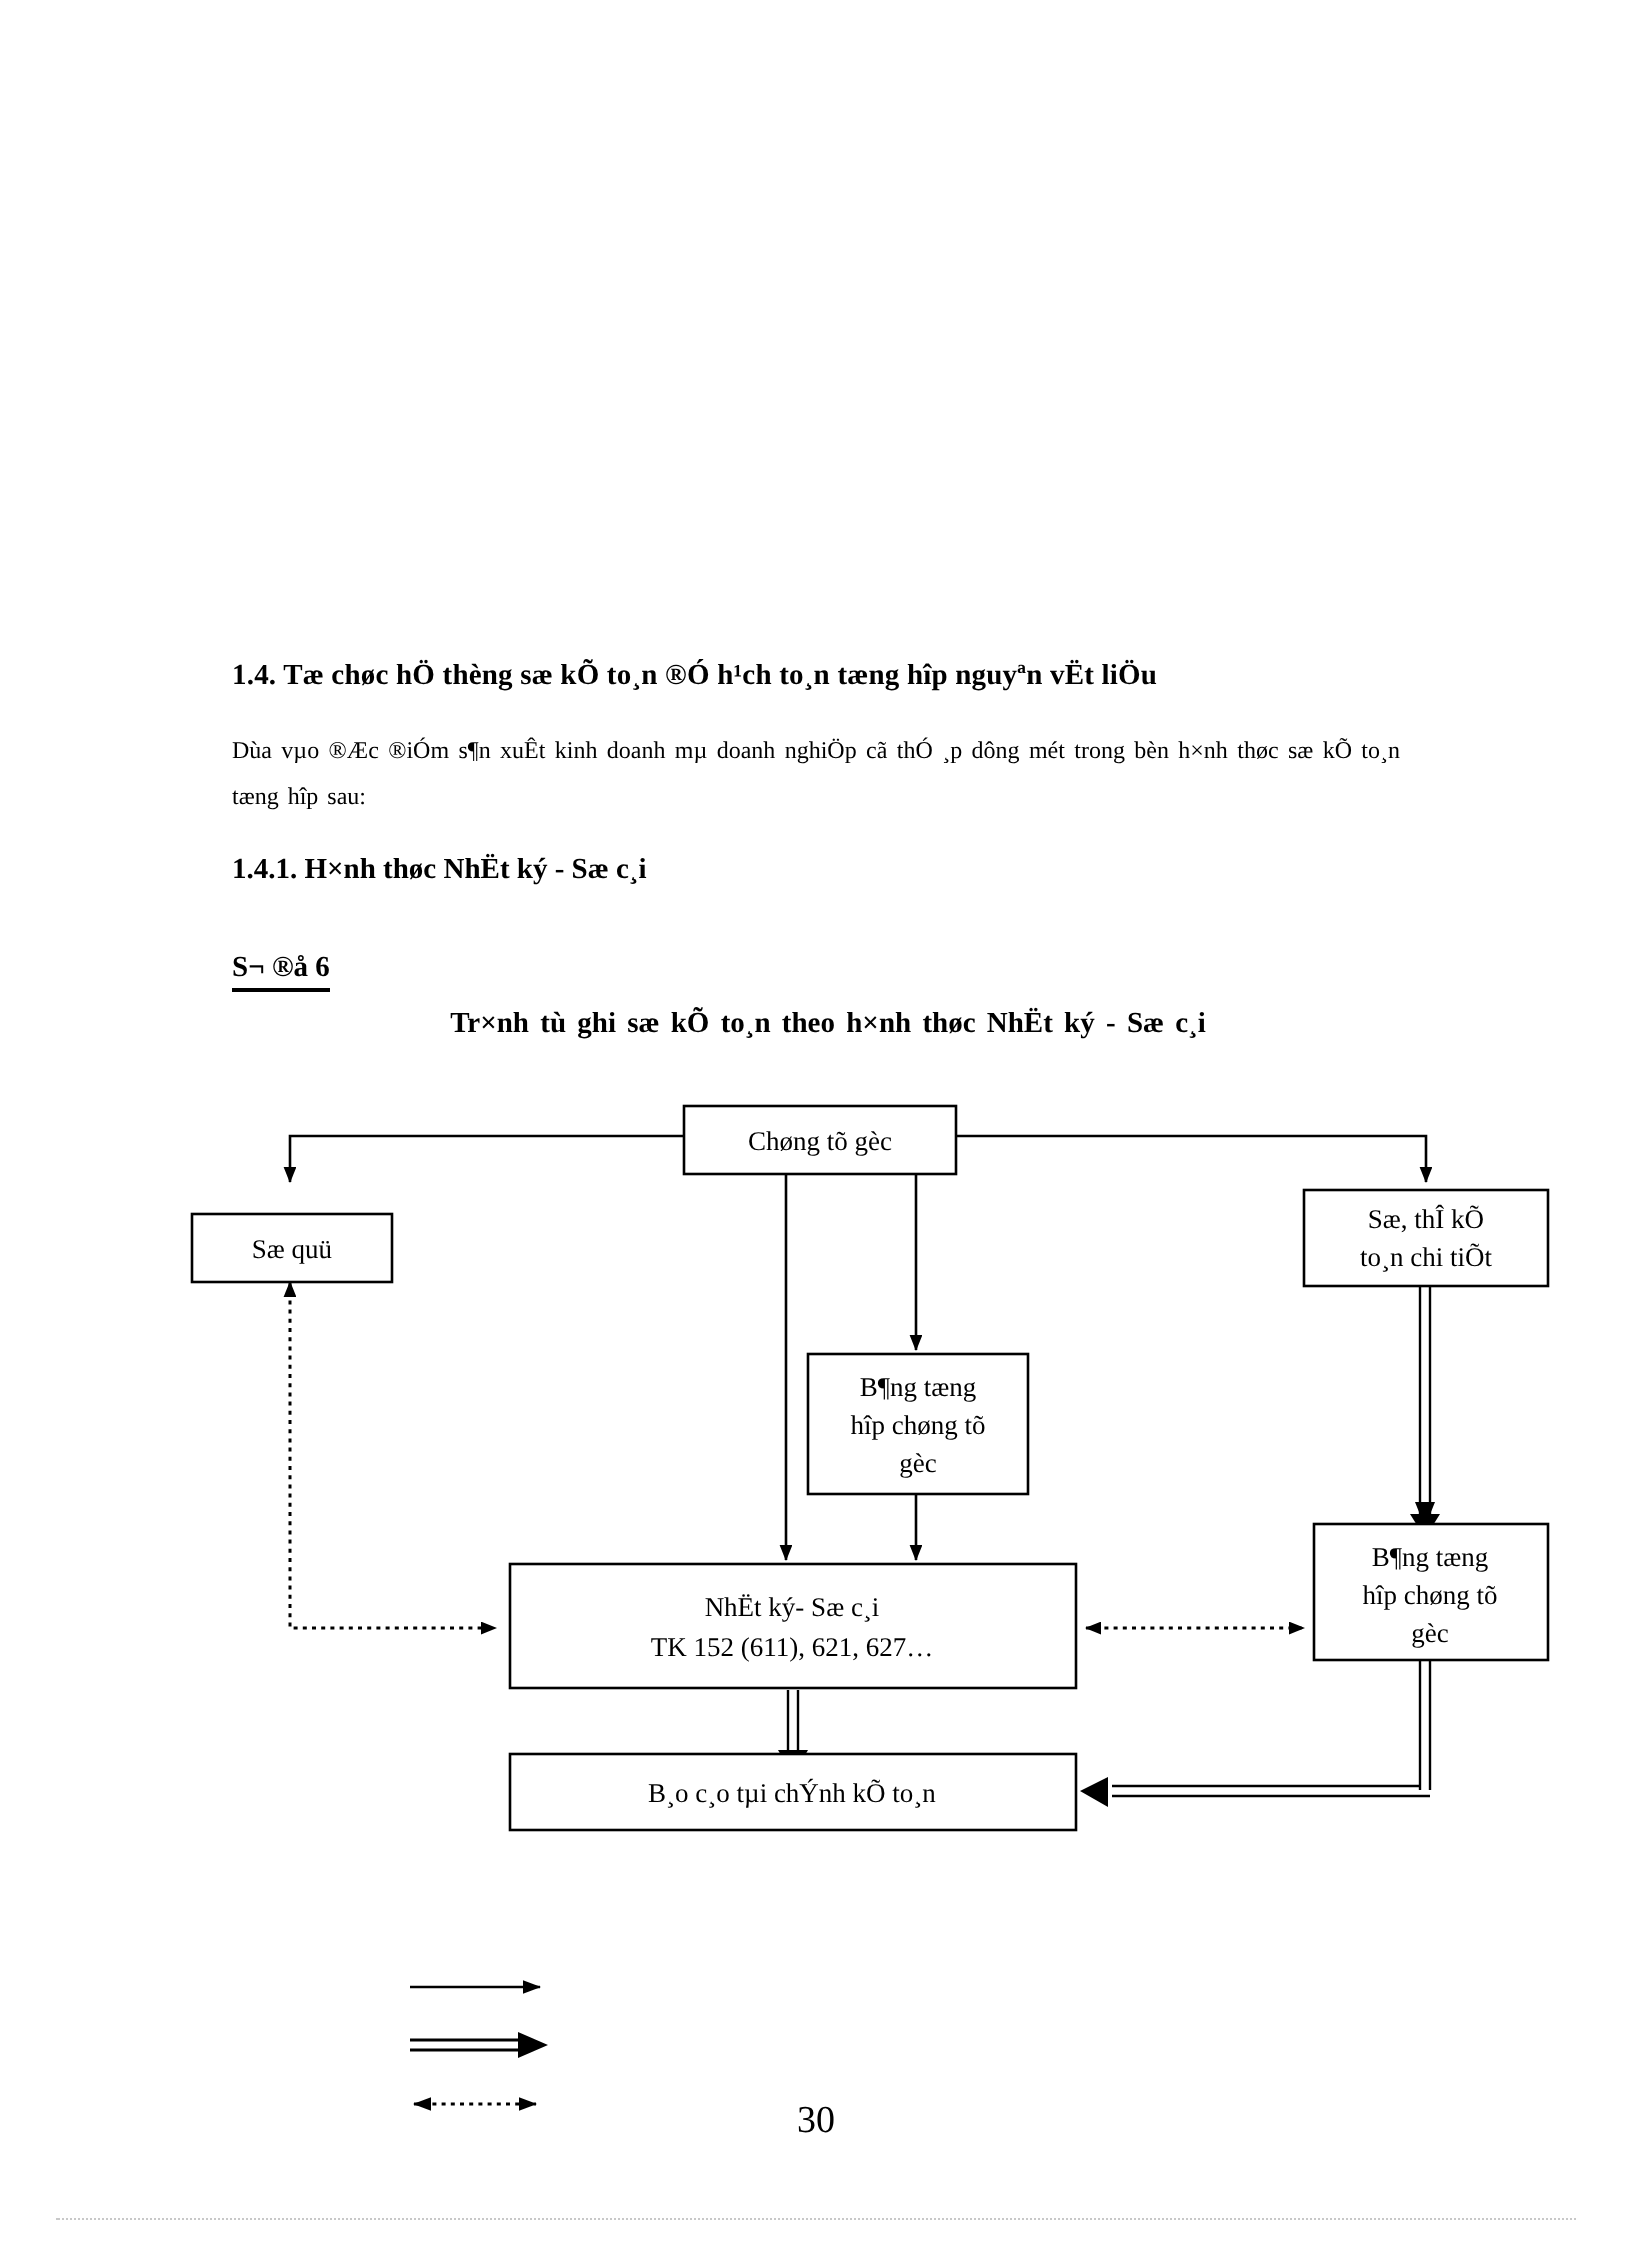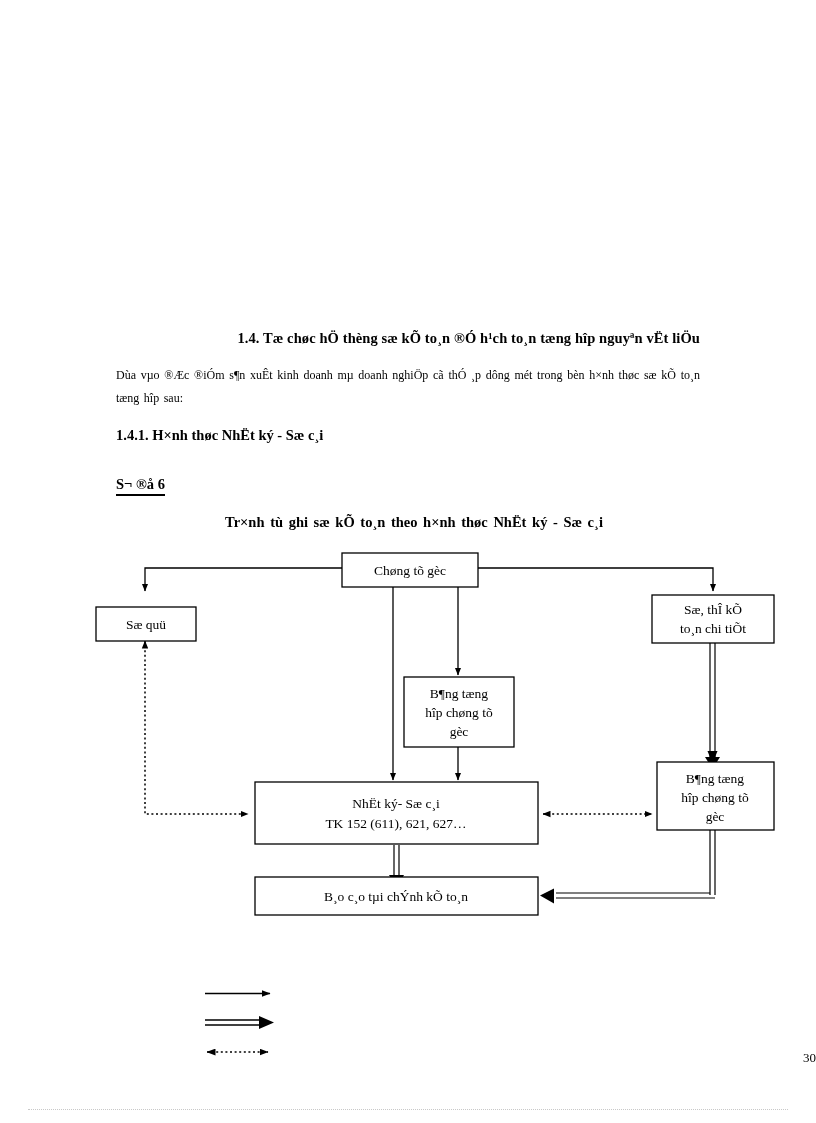--- a/index.html
+++ b/index.html
@@ -25,42 +25,41 @@
     left: 116px;
     top: 328px;
     width: 584px;
   }
   .heading {
     font-weight: bold;
     font-size: 14.5px;
     line-height: 1.5;
     margin: 0 0 14px 0;
     letter-spacing: 0.1px;
-    text-align: right;
   }
   .para {
     font-size: 12px;
     line-height: 1.95;
     margin: 0 0 10px 0;
     text-align: justify;
     word-spacing: 1.5px;
   }
   .subheading {
     font-weight: bold;
     font-size: 14.5px;
     line-height: 1.5;
     margin: 14px 0 28px 0;
   }
   .tablelabel {
     font-weight: bold;
     font-size: 14.5px;
     display: inline-block;
     border-bottom: 2px solid #000;
     padding-bottom: 1px;
-    margin: 2px 0 18px 0;
+    margin: 2px 0 8px 0;
   }
   .figtitle {
     font-weight: bold;
     font-size: 14.5px;
     text-align: center;
     margin: 0;
     padding-left: 12px;
     word-spacing: 2px;
   }
 
@@ -86,22 +85,22 @@
     left: 0;
     top: 970px;
     width: 816px;
     height: 120px;
   }
   .pagenum {
     position: absolute;
     left: 0;
     top: 1050px;
     width: 816px;
-    text-align: right;
-    font-size: 13px;
+    text-align: center;
+    font-size: 19px;
     font-family: "Liberation Serif", "DejaVu Serif", serif;
   }
   .footrule {
     position: absolute;
     left: 28px;
     top: 1109px;
     width: 760px;
     border-top: 1px dotted #c8c8c8;
   }
 </style>

